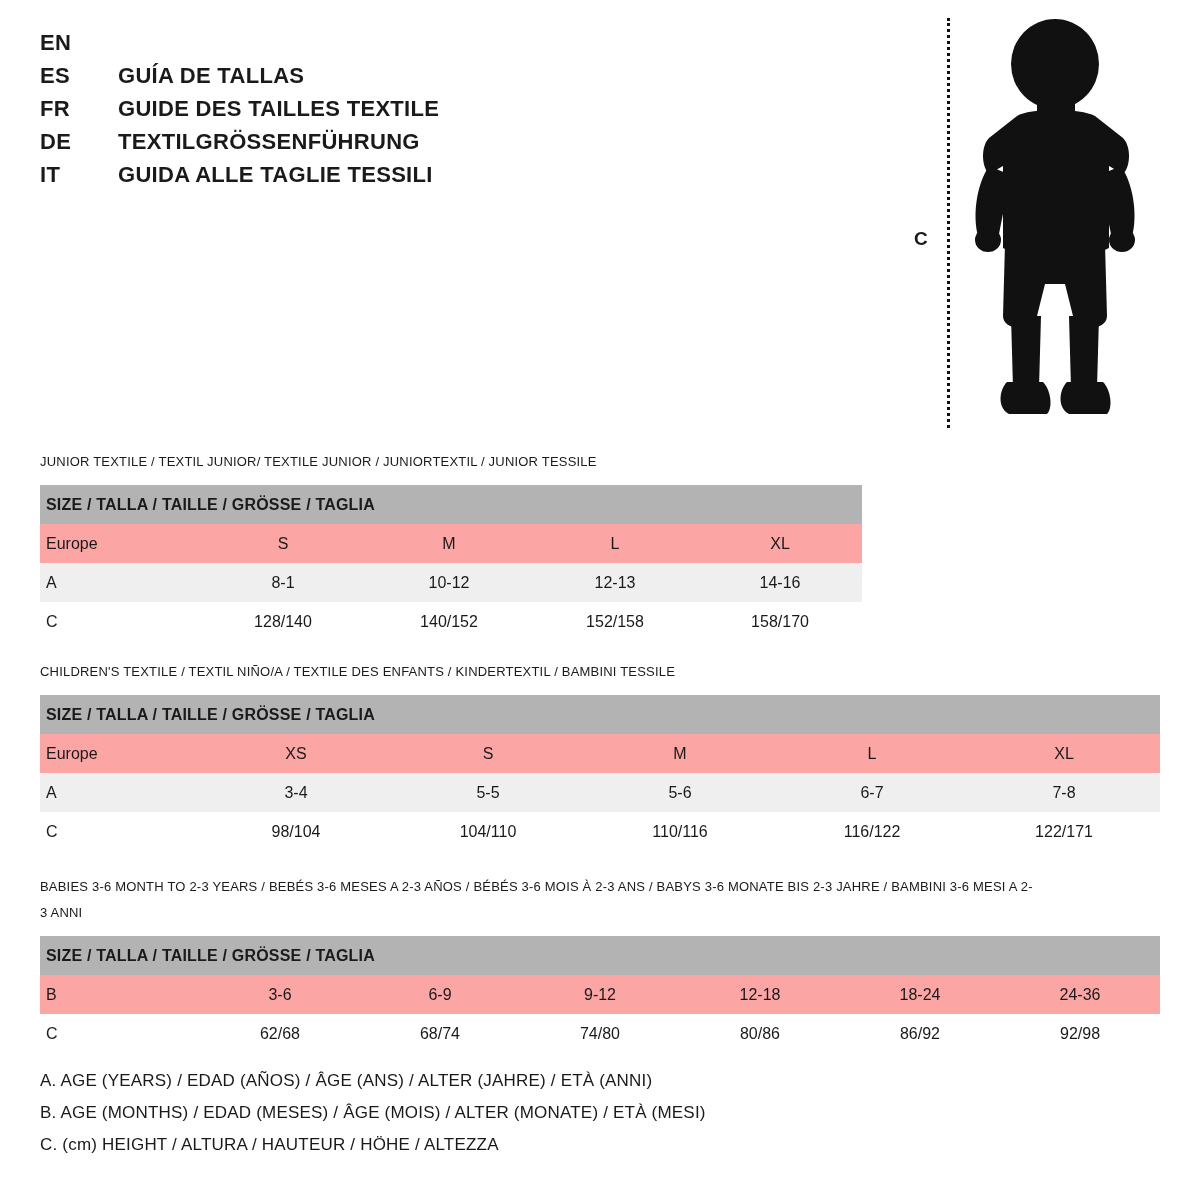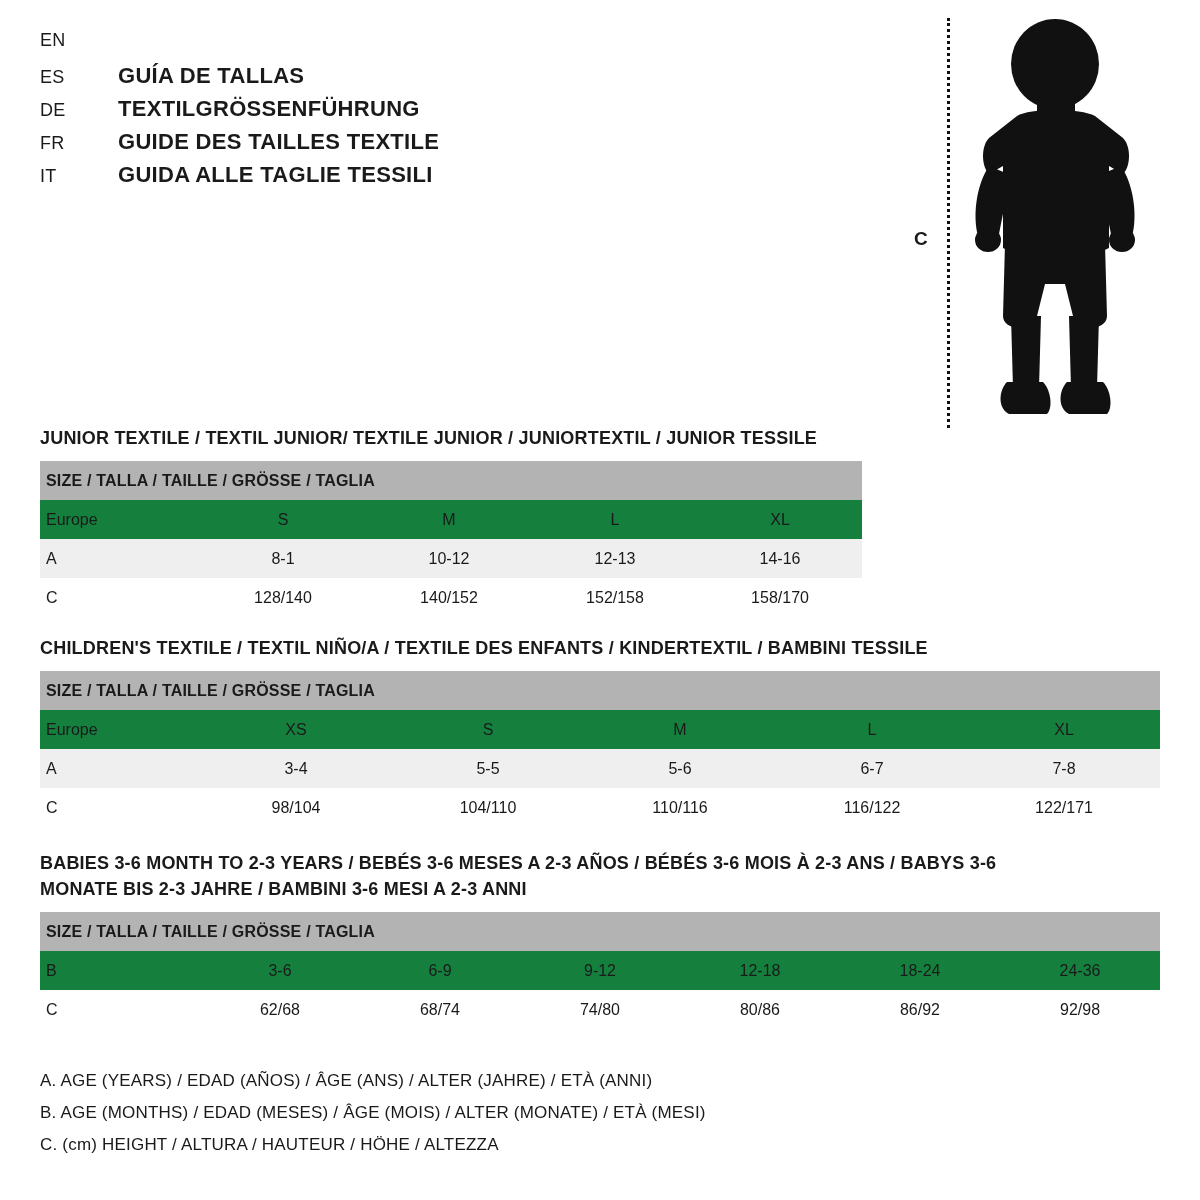--- a/index.html
+++ b/index.html
@@ -23,22 +23,22 @@
     top: 30px;
     width: 620px;
   }
   .header-row {
     display: flex;
     align-items: baseline;
     height: 33px;
   }
   .header-lang {
     width: 78px;
-    font-size: 18px;
-    font-weight: 400;
+    font-size: 22px;
+    font-weight: 700;
     letter-spacing: 0.3px;
   }
   .header-title {
     font-size: 22px;
     font-weight: 700;
     letter-spacing: 0.3px;
   }
 
   
   .figure {
@@ -69,47 +69,48 @@
     top: 6px;
   }
 
   
   .section {
     position: absolute;
     left: 40px;
     width: 1120px;
   }
   .section-title {
-    font-size: 18px;
-    font-weight: 700;
+    font-size: 13px;
+    font-weight: 400;
     letter-spacing: 0.2px;
     line-height: 26px;
     margin-bottom: 10px;
     white-space: nowrap;
+    margin-top: 24px;
   }
   .section-title.two-line { white-space: normal; }
 
   table.size-table {
     border-collapse: collapse;
     font-size: 16px;
     table-layout: fixed;
   }
   table.size-table td {
     height: 29px;
     padding: 5px;
     vertical-align: middle;
   }
   .band {
     background: #b3b3b3;
     font-weight: 700;
     font-size: 16px;
     letter-spacing: 0.2px;
     padding-left: 6px !important;
   }
-  .row-light { background: #15803d; margin-left: 28px; }
+  .row-light { background: #fca5a5; margin-left: 28px; }
   .row-white { background: #ffffff; }
   .row-mid   { background: #efefef; }
   .lbl {
     padding-left: 6px !important;
     text-align: left;
   }
   .cell { text-align: center; }
 
   
   .legend {
@@ -130,26 +131,26 @@
 
 <div class="header">
   <div class="header-row">
     <span class="header-lang">EN</span>
   </div>
   <div class="header-row">
     <span class="header-lang">ES</span>
     <span class="header-title">GUÍA DE TALLAS</span>
   </div>
   <div class="header-row">
+    <span class="header-lang">FR</span>
+    <span class="header-title">GUIDE DES TAILLES TEXTILE</span>
+  </div>
+  <div class="header-row">
     <span class="header-lang">DE</span>
     <span class="header-title">TEXTILGRÖSSENFÜHRUNG</span>
-  </div>
-  <div class="header-row">
-    <span class="header-lang">FR</span>
-    <span class="header-title">GUIDE DES TAILLES TEXTILE</span>
   </div>
   <div class="header-row">
     <span class="header-lang">IT</span>
     <span class="header-title">GUIDA ALLE TAGLIE TESSILI</span>
   </div>
 </div>
 
 <div class="figure">
   <span class="figure-label">C</span>
   <div class="dashline"></div>

